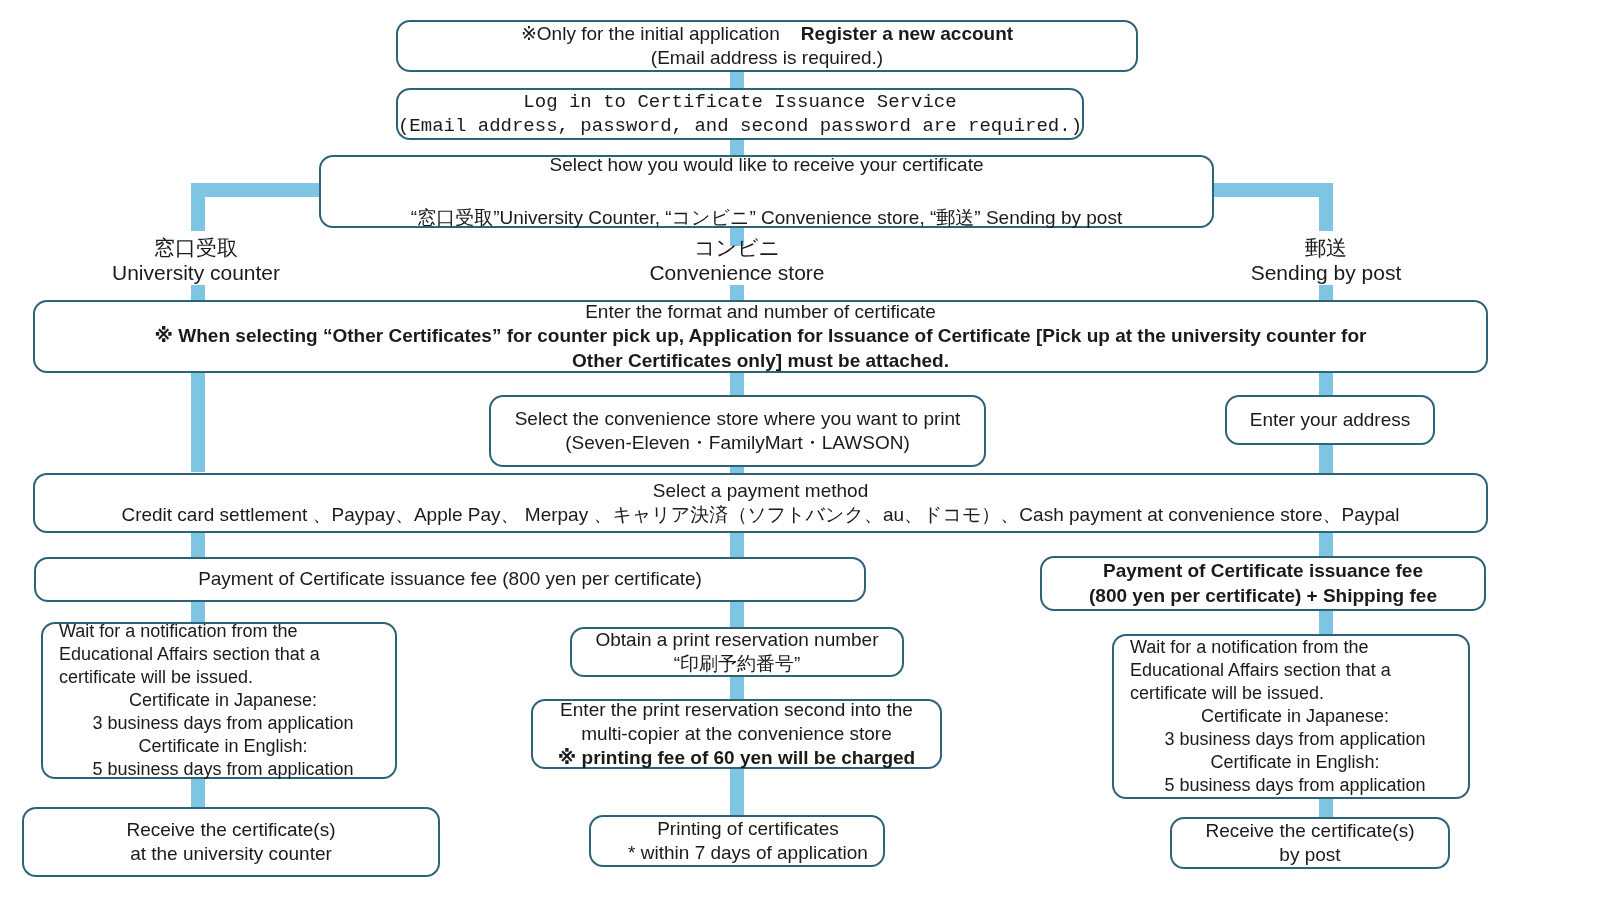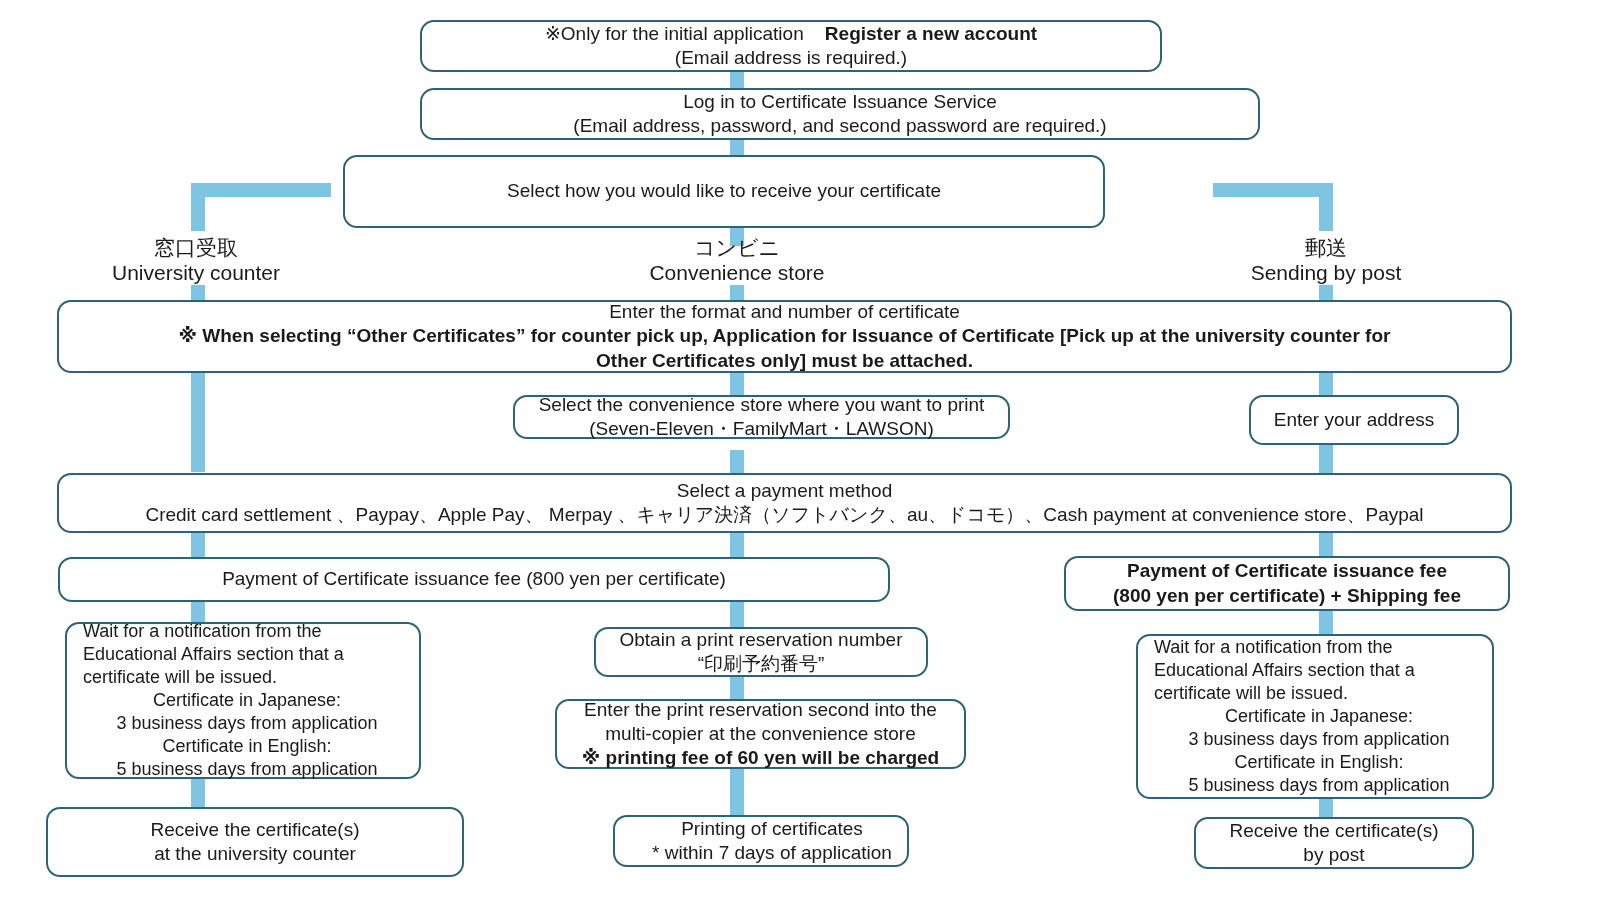--- a/index.html
+++ b/index.html
@@ -35,21 +35,20 @@
     background: #ffffff;
     z-index: 2;
     display: flex;
     flex-direction: column;
     justify-content: center;
     align-items: center;
     text-align: center;
     line-height: 1.28;
     font-size: 19px;
     padding: 2px 8px;
-    margin-left: 24px;
   }
   .box .ln { display: block; white-space: nowrap; }
   .bold { font-weight: bold; }
 
   
   .box.lefttext {
     align-items: flex-start;
     text-align: left;
     padding-left: 16px;
   }
@@ -108,27 +107,28 @@
 
   <div class="conn" style="left:191px; top:778px; width:14px; height:30px;"></div>
 
   <div class="conn" style="left:1319px; top:798px; width:14px; height:20px;"></div>
 
   <div class="box" style="left:396px; top:20px; width:742px; height:52px;">
     <span class="ln"><span>※Only for the initial application</span>&nbsp;&nbsp;&nbsp;&nbsp;<span class="bold">Register a new account</span></span>
     <span class="ln">(Email address is required.)</span>
   </div>
 
-  <div class="box" style="left:396px; top:88px; width:840px; height:52px;">
+  <div class="box" style="left:396px; top:88px; width:688px; height:52px;font-family:Liberation Mono, monospace;">
     <span class="ln">Log in to Certificate Issuance Service</span>
     <span class="ln">(Email address, password, and second password are required.)</span>
   </div>
 
-  <div class="box" style="left:319px; top:155px; width:762px; height:73px;gap:28px;">
+  <div class="box" style="left:319px; top:155px; width:895px; height:73px;gap:28px;">
     <span class="ln">Select how you would like to receive your certificate</span>
+    <span class="ln">“窓口受取”University Counter, “コンビニ” Convenience store, “郵送” Sending by post</span>
   </div>
 
   <div class="branch-label" style="left:78px; top:235px; width:236px;">
     <span class="jp">窓口受取</span>
     <span class="en">University counter</span>
   </div>
   <div class="branch-label" style="left:619px; top:235px; width:236px;">
     <span class="jp">コンビニ</span>
     <span class="en">Convenience store</span>
   </div>
@@ -136,21 +136,21 @@
     <span class="jp">郵送</span>
     <span class="en">Sending by post</span>
   </div>
 
   <div class="box" style="left:33px; top:300px; width:1455px; height:73px;">
     <span class="ln">Enter the format and number of certificate</span>
     <span class="ln bold">※ When selecting “Other Certificates” for counter pick up, Application for Issuance of Certificate [Pick up at the university counter for</span>
     <span class="ln bold">Other Certificates only] must be attached.</span>
   </div>
 
-  <div class="box" style="left:489px; top:395px; width:497px; height:44px;">
+  <div class="box" style="left:489px; top:395px; width:497px; height:72px;">
     <span class="ln">Select the convenience store where you want to print</span>
     <span class="ln">(Seven-Eleven・FamilyMart・LAWSON)</span>
   </div>
 
   <div class="box" style="left:1225px; top:395px; width:210px; height:50px;">
     <span class="ln">Enter your address</span>
   </div>
 
   <div class="box" style="left:33px; top:473px; width:1455px; height:60px;">
     <span class="ln">Select a payment method</span>

